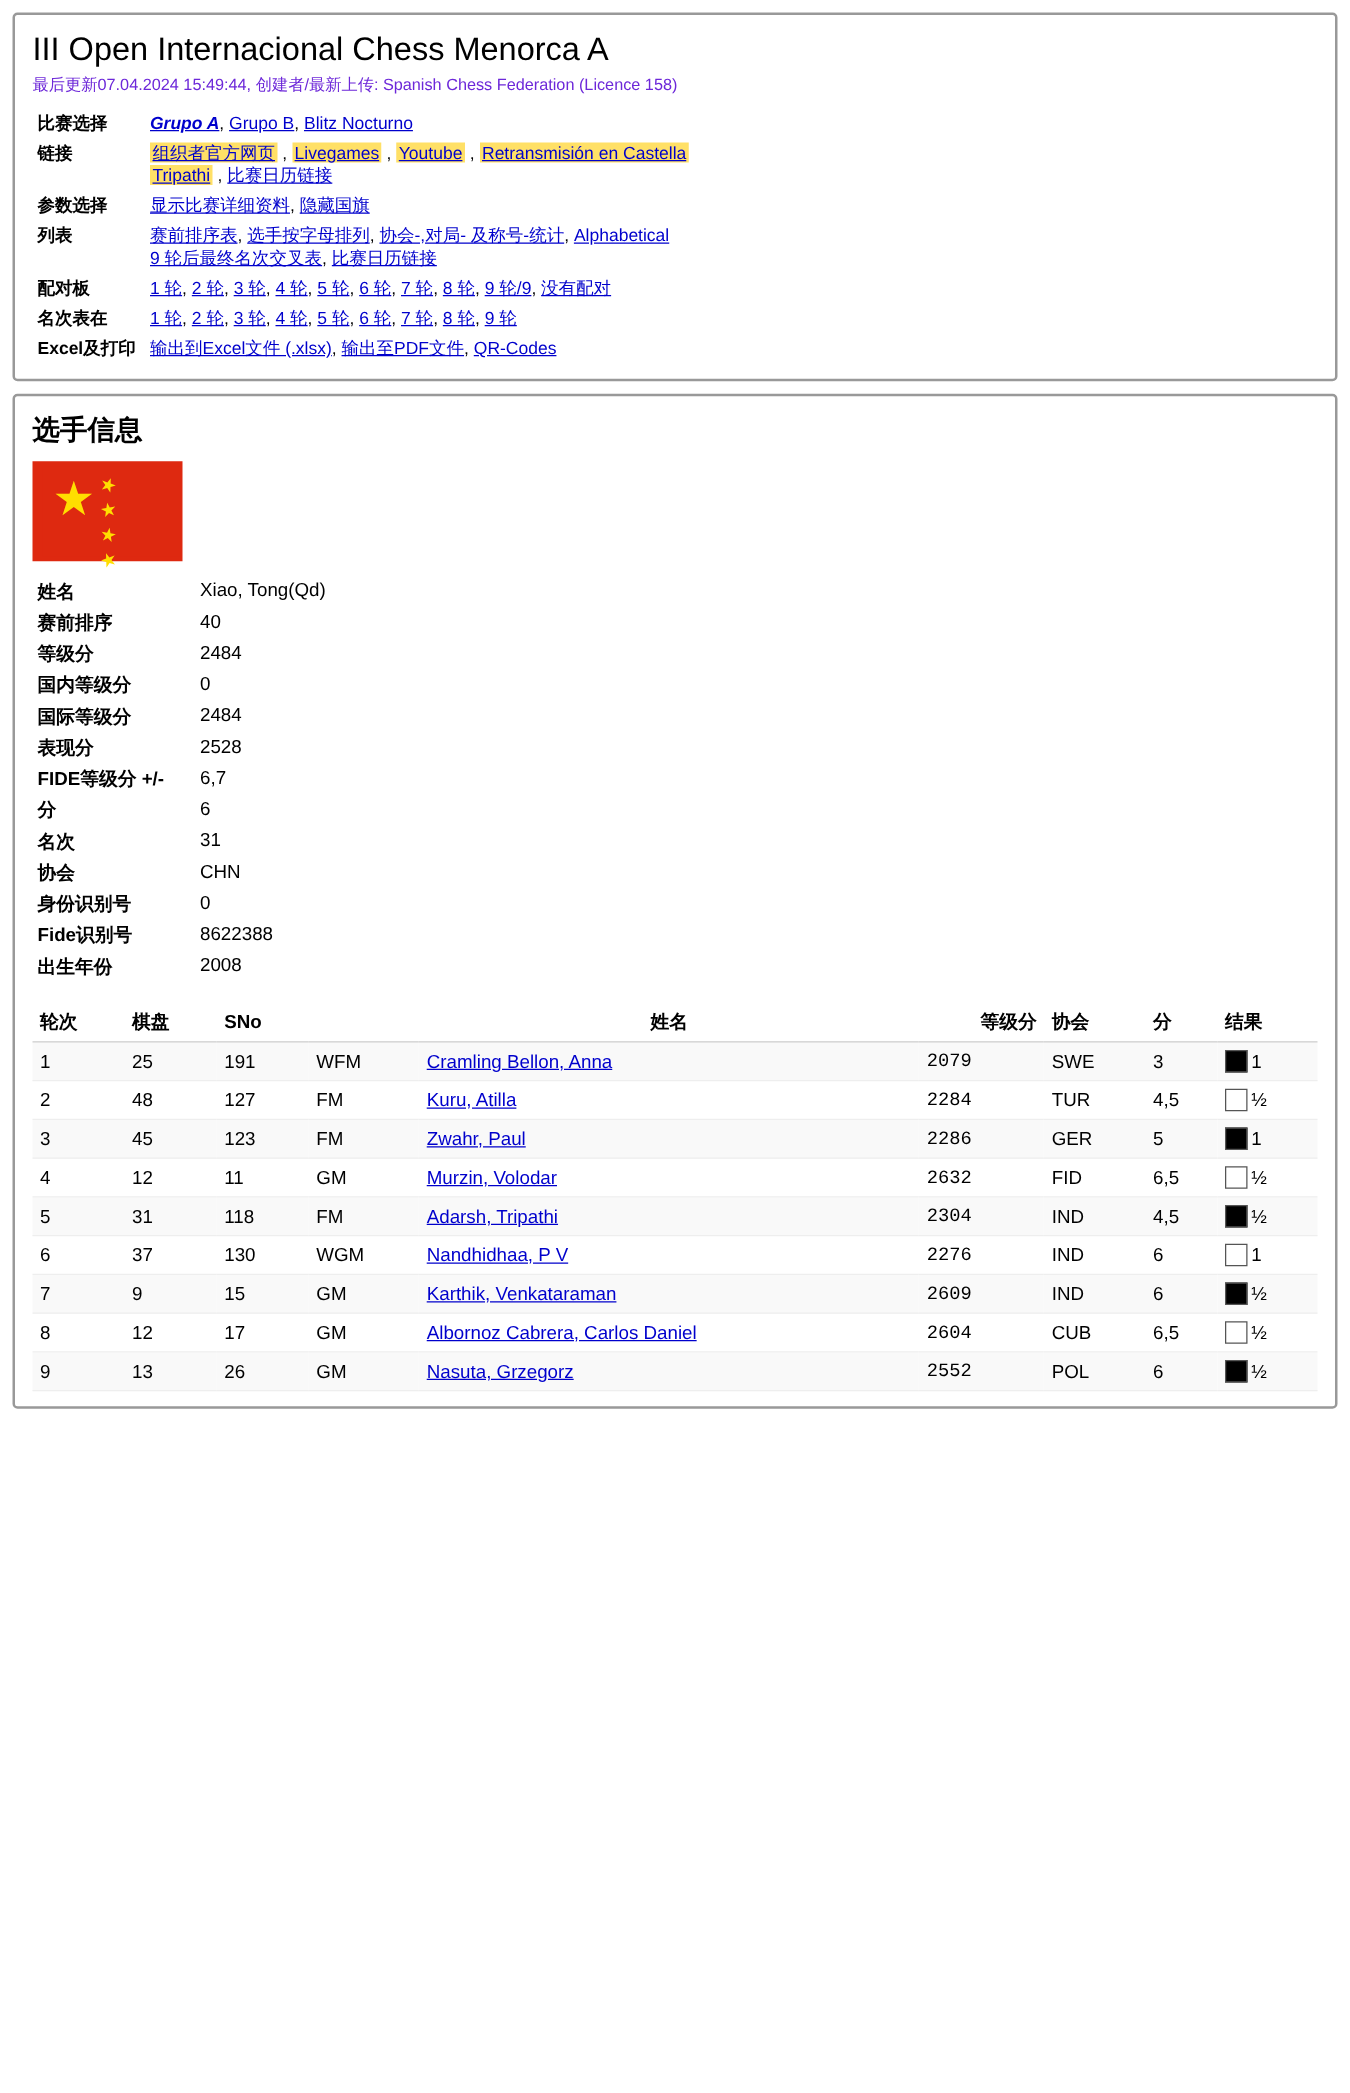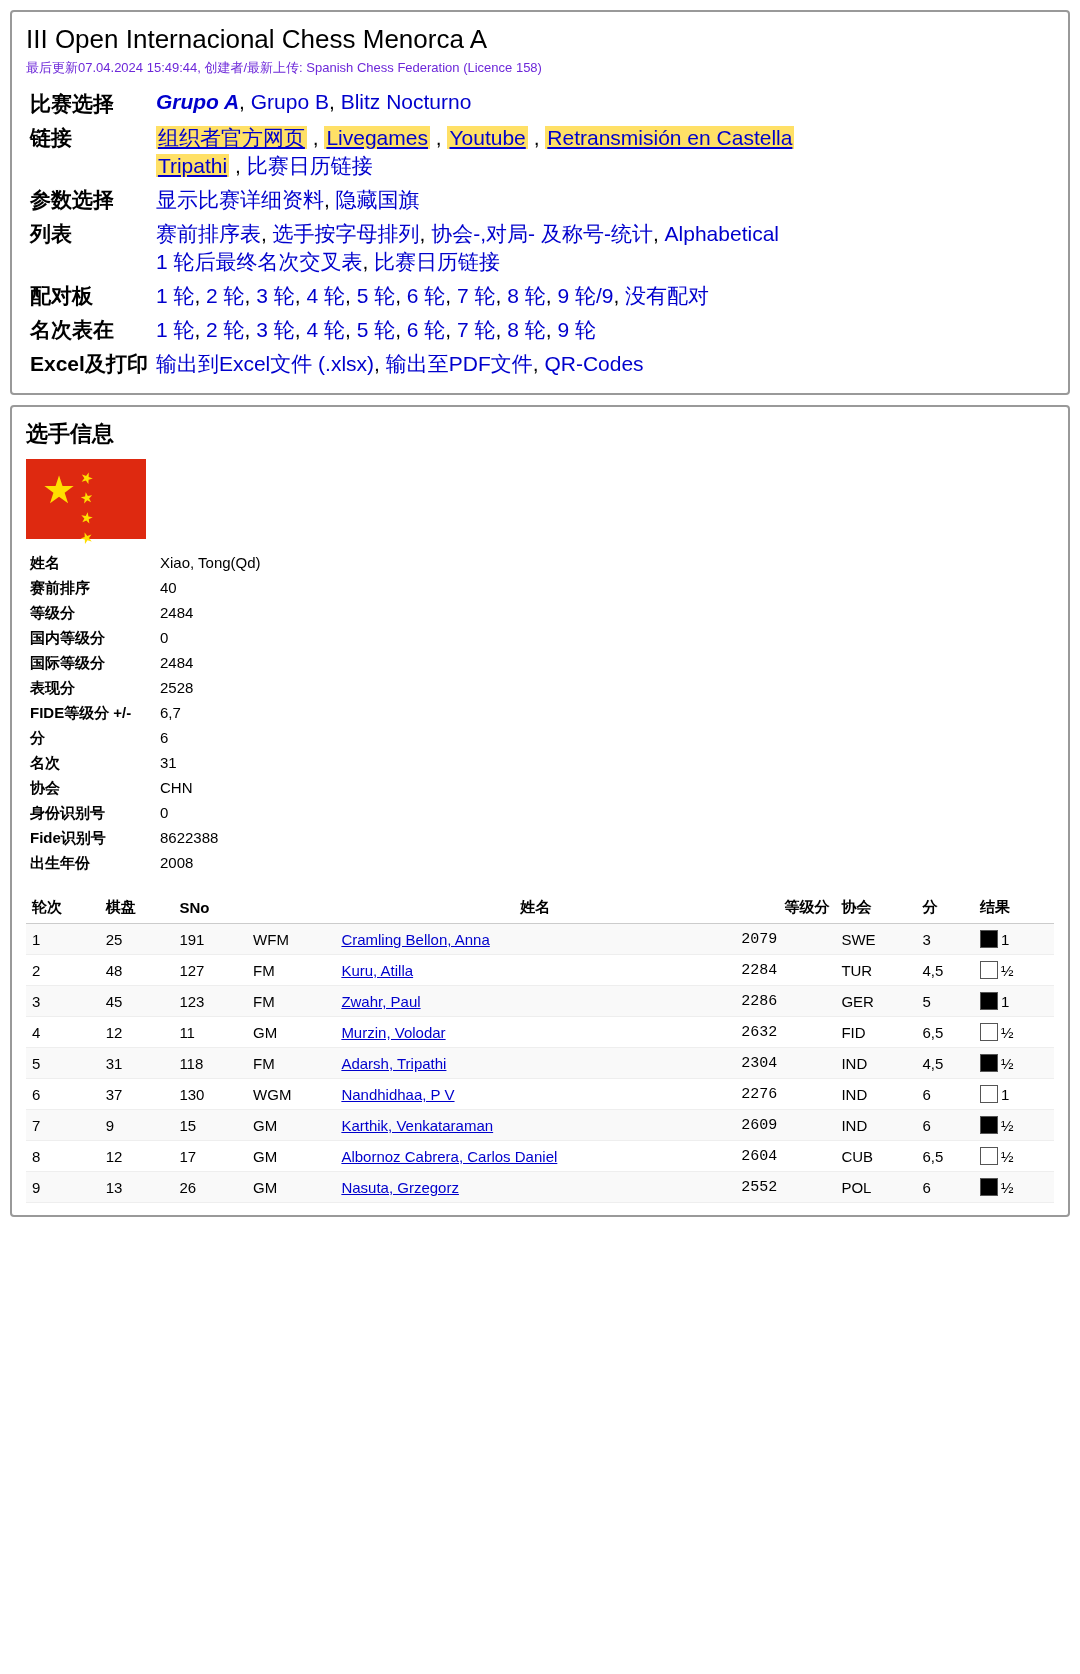--- a/index.html
+++ b/index.html
@@ -31,40 +31,41 @@
     }
 
     .info-table {
       width: 100%;
       border-collapse: collapse;
     }
 
     .info-table tr td {
       vertical-align: top;
       padding: 3px 4px;
-      font-size: 21px;
+      font-size: 14px;
     }
 
     .info-table tr td:first-child {
       font-weight: bold;
       white-space: nowrap;
       width: 90px;
       color: #000;
     }
 
     .link-highlight {
       background: #ffe066;
       color: #00c;
       text-decoration: underline;
       cursor: pointer;
       padding: 0 2px;
     }
 
     .link-blue {
       color: #00c;
+      text-decoration: underline;
       cursor: pointer;
     }
 
     .player-section {
       border: 2px solid #999;
       margin: 10px;
       padding: 12px 14px;
       border-radius: 4px;
     }
 
@@ -192,21 +193,21 @@
     <tr>
       <td>参数选择</td>
       <td>
         <span class="link-blue">显示比赛详细资料</span><span>, </span><span class="link-blue">隐藏国旗</span>
       </td>
     </tr>
     <tr>
       <td>列表</td>
       <td>
         <span class="link-blue">赛前排序表</span><span>, </span><span class="link-blue">选手按字母排列</span><span>, </span><span class="link-blue">协会-,对局- 及称号-统计</span><span>, </span><span class="link-blue">Alphabetical</span><br>
-        <span class="link-blue">1 轮后最终名次交叉表</span><span>, </span><span class="link-blue">比赛日历链接</span>
+        <span class="link-blue">9 轮后最终名次交叉表</span><span>, </span><span class="link-blue">比赛日历链接</span>
       </td>
     </tr>
     <tr>
       <td>配对板</td>
       <td>
         <span class="link-blue">1 轮</span><span>, </span><span class="link-blue">2 轮</span><span>, </span><span class="link-blue">3 轮</span><span>, </span><span class="link-blue">4 轮</span><span>, </span><span class="link-blue">5 轮</span><span>, </span><span class="link-blue">6 轮</span><span>, </span><span class="link-blue">7 轮</span><span>, </span><span class="link-blue">8 轮</span><span>, </span><span class="link-blue">9 轮/9</span><span>, </span><span class="link-blue">没有配对</span>
       </td>
     </tr>
     <tr>
       <td>名次表在</td>

